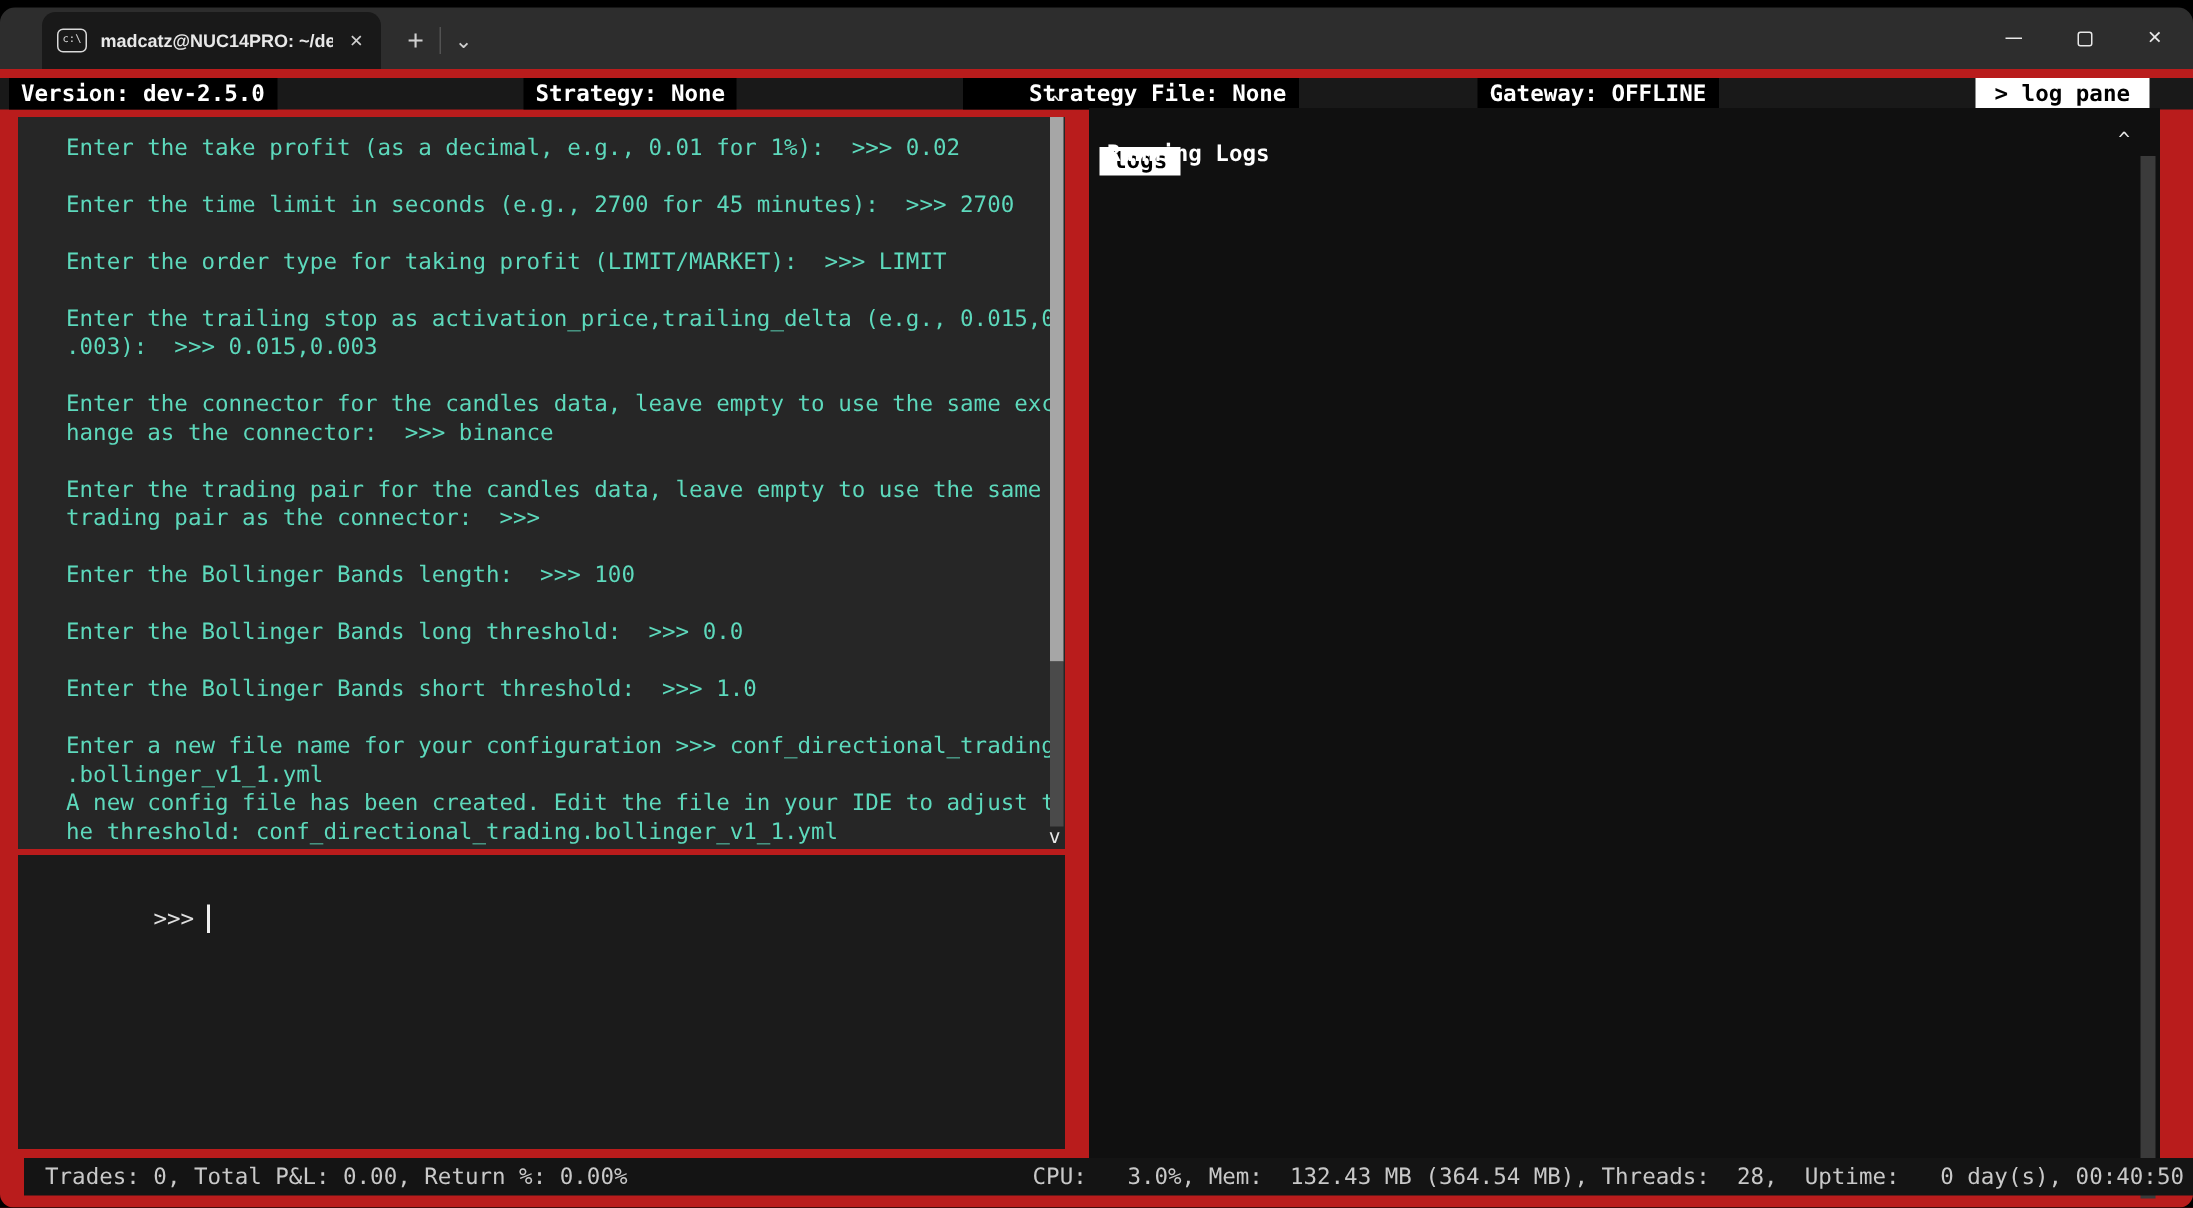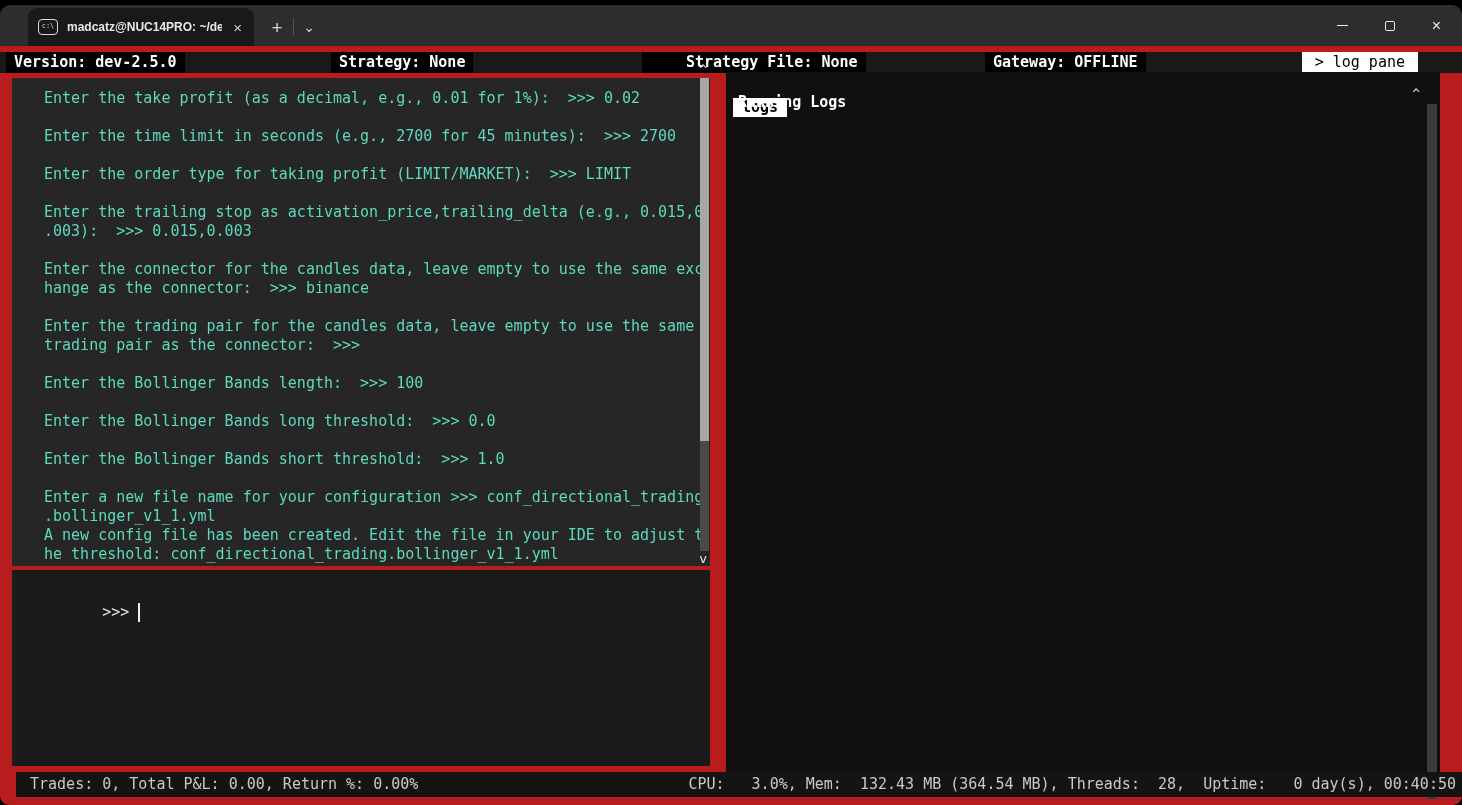--- a/index.html
+++ b/index.html
@@ -36,25 +36,25 @@
   .term { position:absolute; top:46px; left:0; width:100%; height:759px;
           background:#b91c1c; border-radius:0 0 9px 9px; overflow:hidden;
           font-family:"DejaVu Sans Mono", monospace; font-size:15px; color:#e8e8e8; }
 
   
   .topbar { position:absolute; left:0; top:6px; width:100%; height:21px;
             background:#191919; font-weight:bold; }
   .tb-item { position:absolute; top:0; height:21px; line-height:21px;
              background:#000; color:#fff; padding:0 8px; white-space:pre; }
   .tb-version { left:6px; }
-  .tb-strategy { left:331px;text-align:center; }
+  .tb-strategy { left:349px;text-align:center; }
   .tb-strategy-file { left:642px;padding-left:44px; }
   .tb-gateway { left:985px; }
-  .tb-logpane-btn { position:absolute; right:44px; top:0; height:21px; line-height:21px;
-                    background:#fff; color:#000; font-weight:normal; padding:0 13px;
+  .tb-logpane-btn { position:absolute; right:29px; top:0; height:21px; line-height:21px;
+                    background:#fff; color:#000; font-weight:bold; padding:0 13px;
                     white-space:pre; border:0; font-family:inherit; font-size:inherit; }
 
   
   .output-pane { position:absolute; left:12px; top:32px; width:698px; height:488px;
                  background:#262626; color:var(--accent, #5dd9bc); }
   .output-lines { padding:11px 0 0 32px; }
   .term-line { height:19px; line-height:19px; white-space:pre; }
 
   .out-scroll-up { position:absolute; right:3px; top:-15px; color:#e8e8e8;
                    font-size:13px; line-height:13px; }

